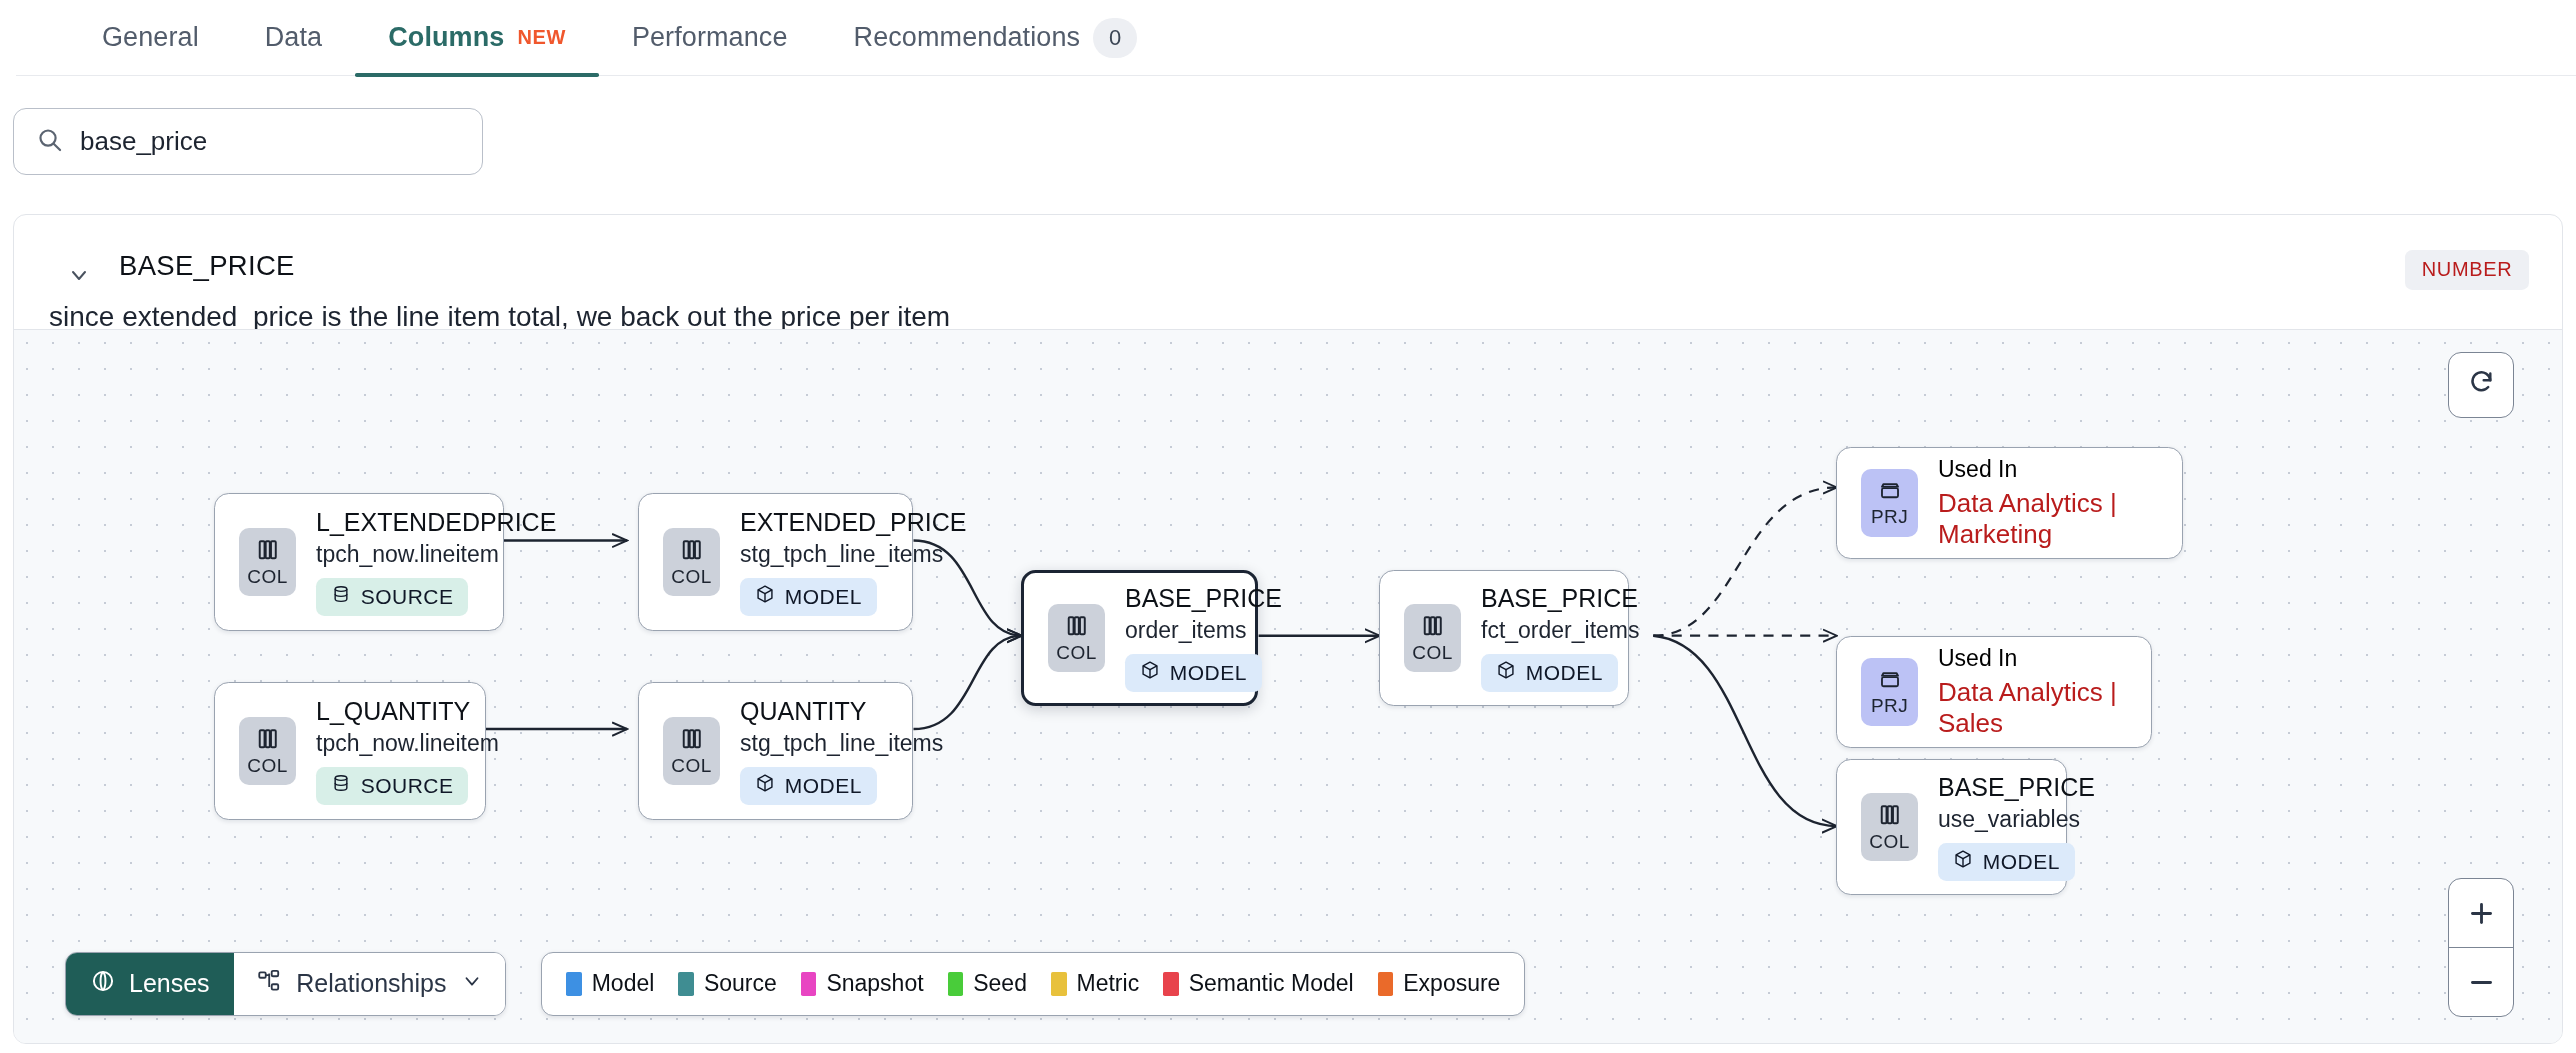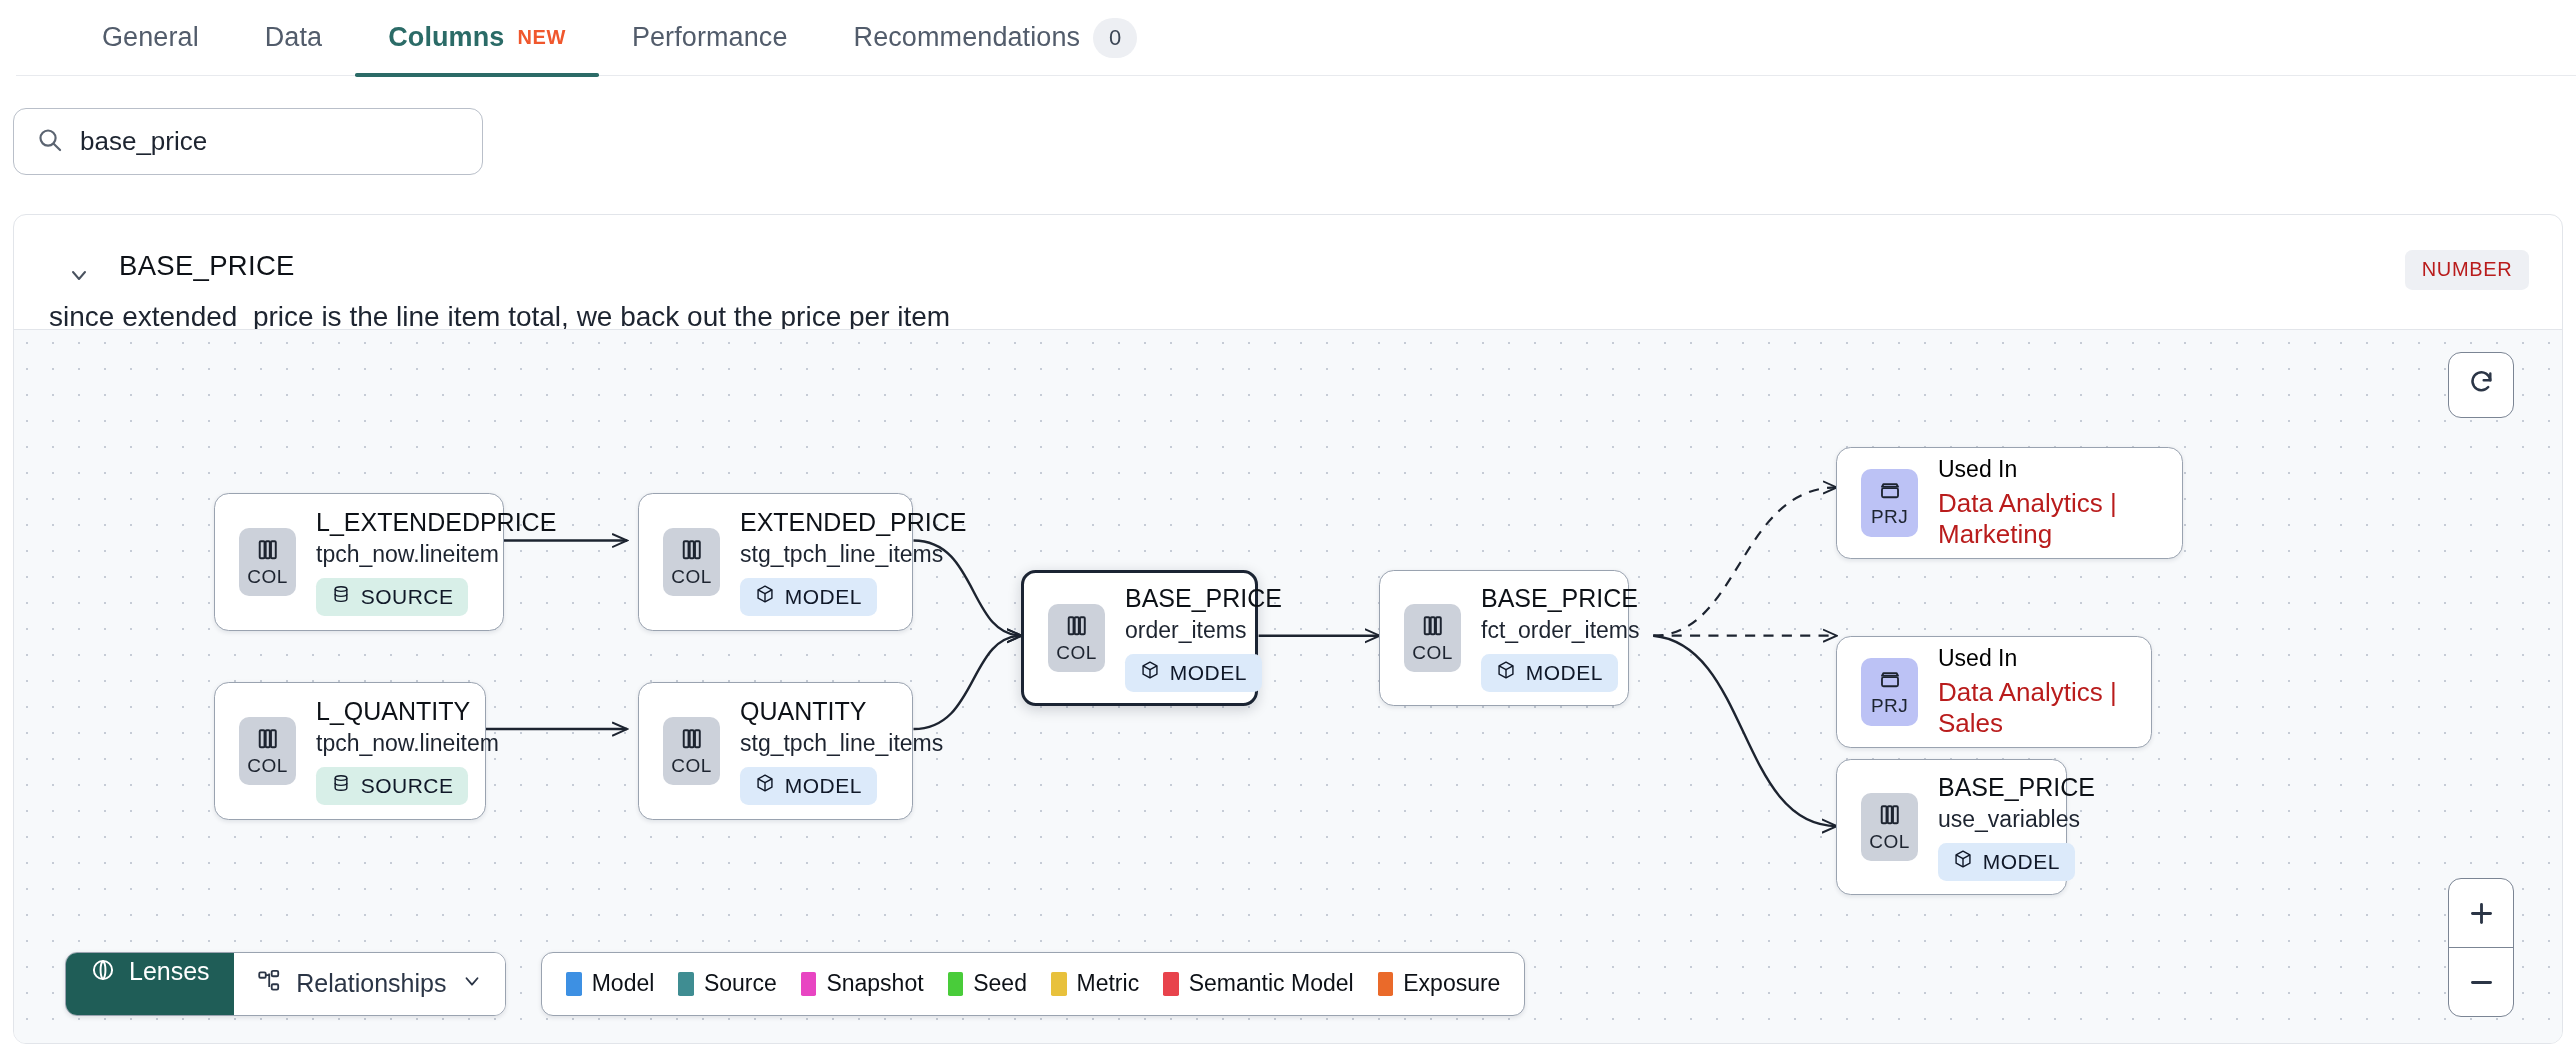--- a/index.html
+++ b/index.html
@@ -145,21 +145,21 @@
   .zoomctl > div:first-child { border-bottom:1.8px solid #7b8594; }
 
   
   .bottombar { position:absolute; left:51px; bottom:27.5px; display:flex; gap:35px; align-items:stretch; }
   .lensgroup {
     display:flex; border:1.8px solid #9aa3b0; border-radius:12px; overflow:hidden;
     box-shadow:0 1.8px 4.6px rgba(16,24,40,.1); background:#fff; height:64px;
   }
   .lenses {
     background:#1f5d57; color:#fff; font-size:25px;
-    display:flex; gap:13px; padding:4px 24px; cursor:pointer;
+    display:flex; align-items:center; gap:13px; padding:4px 24px; cursor:pointer;
   }
   .relationships {
     background:#fff; color:#2b3546; font-size:25px;
     display:flex; align-items:center; gap:14.7px; padding:0 22px; cursor:pointer;
   }
   .legend {
     display:flex; align-items:center; gap:24px; height:64px;
     border:1.8px solid #9aa3b0; border-radius:12px; background:#fff;
     padding:0 24px; box-shadow:0 1.8px 4.6px rgba(16,24,40,.1);
   }

